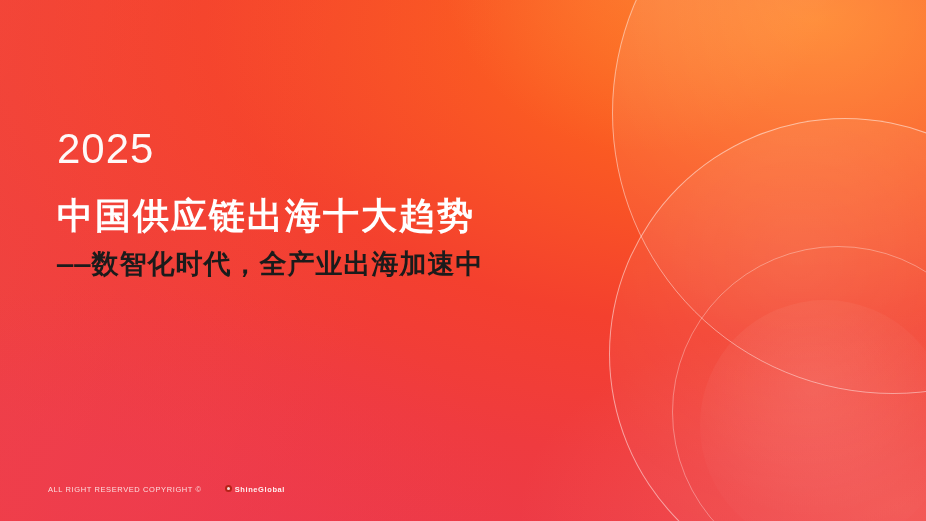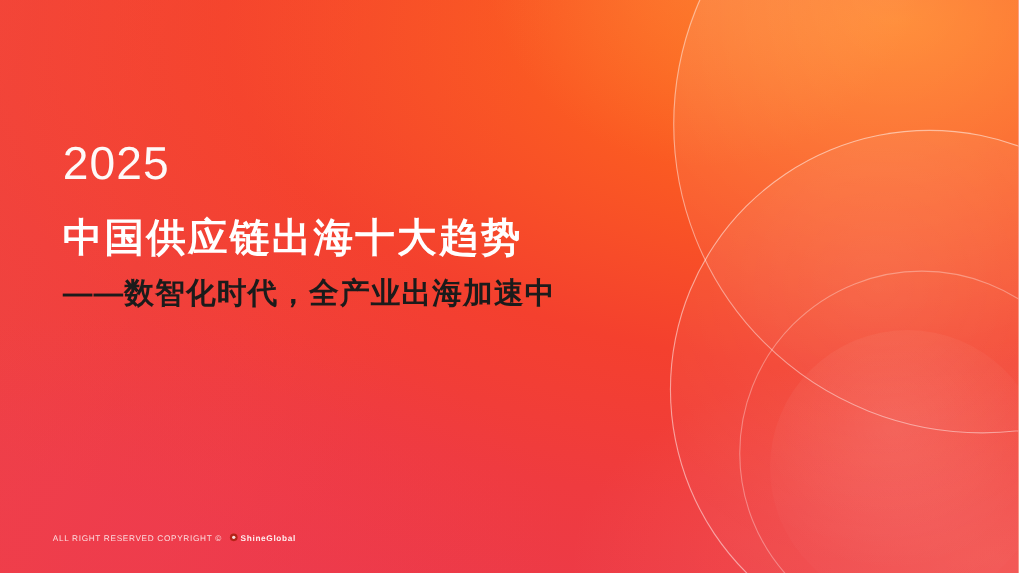--- a/index.html
+++ b/index.html
@@ -92,29 +92,30 @@
     white-space: nowrap;
   }
   .subtitle {
     margin-top: 14px;
     color: #1b1b1b;
     font-size: 27px;
     font-weight: 700;
     letter-spacing: 1px;
     line-height: 1.2;
     white-space: nowrap;
+    font-family: Liberation Mono, monospace;
   }
 
   .footer {
     position: absolute;
     left: 48px;
     bottom: 27px;
     display: flex;
     align-items: center;
-    gap: 7px;
+    gap: 23px;
     color: rgba(255,255,255,0.82);
     font-size: 7.5px;
     letter-spacing: 0.6px;
     font-weight: 400;
   }
   .footer-brand {
     display: flex;
     align-items: flex-start;
     gap: 3px;
     font-weight: 700;

